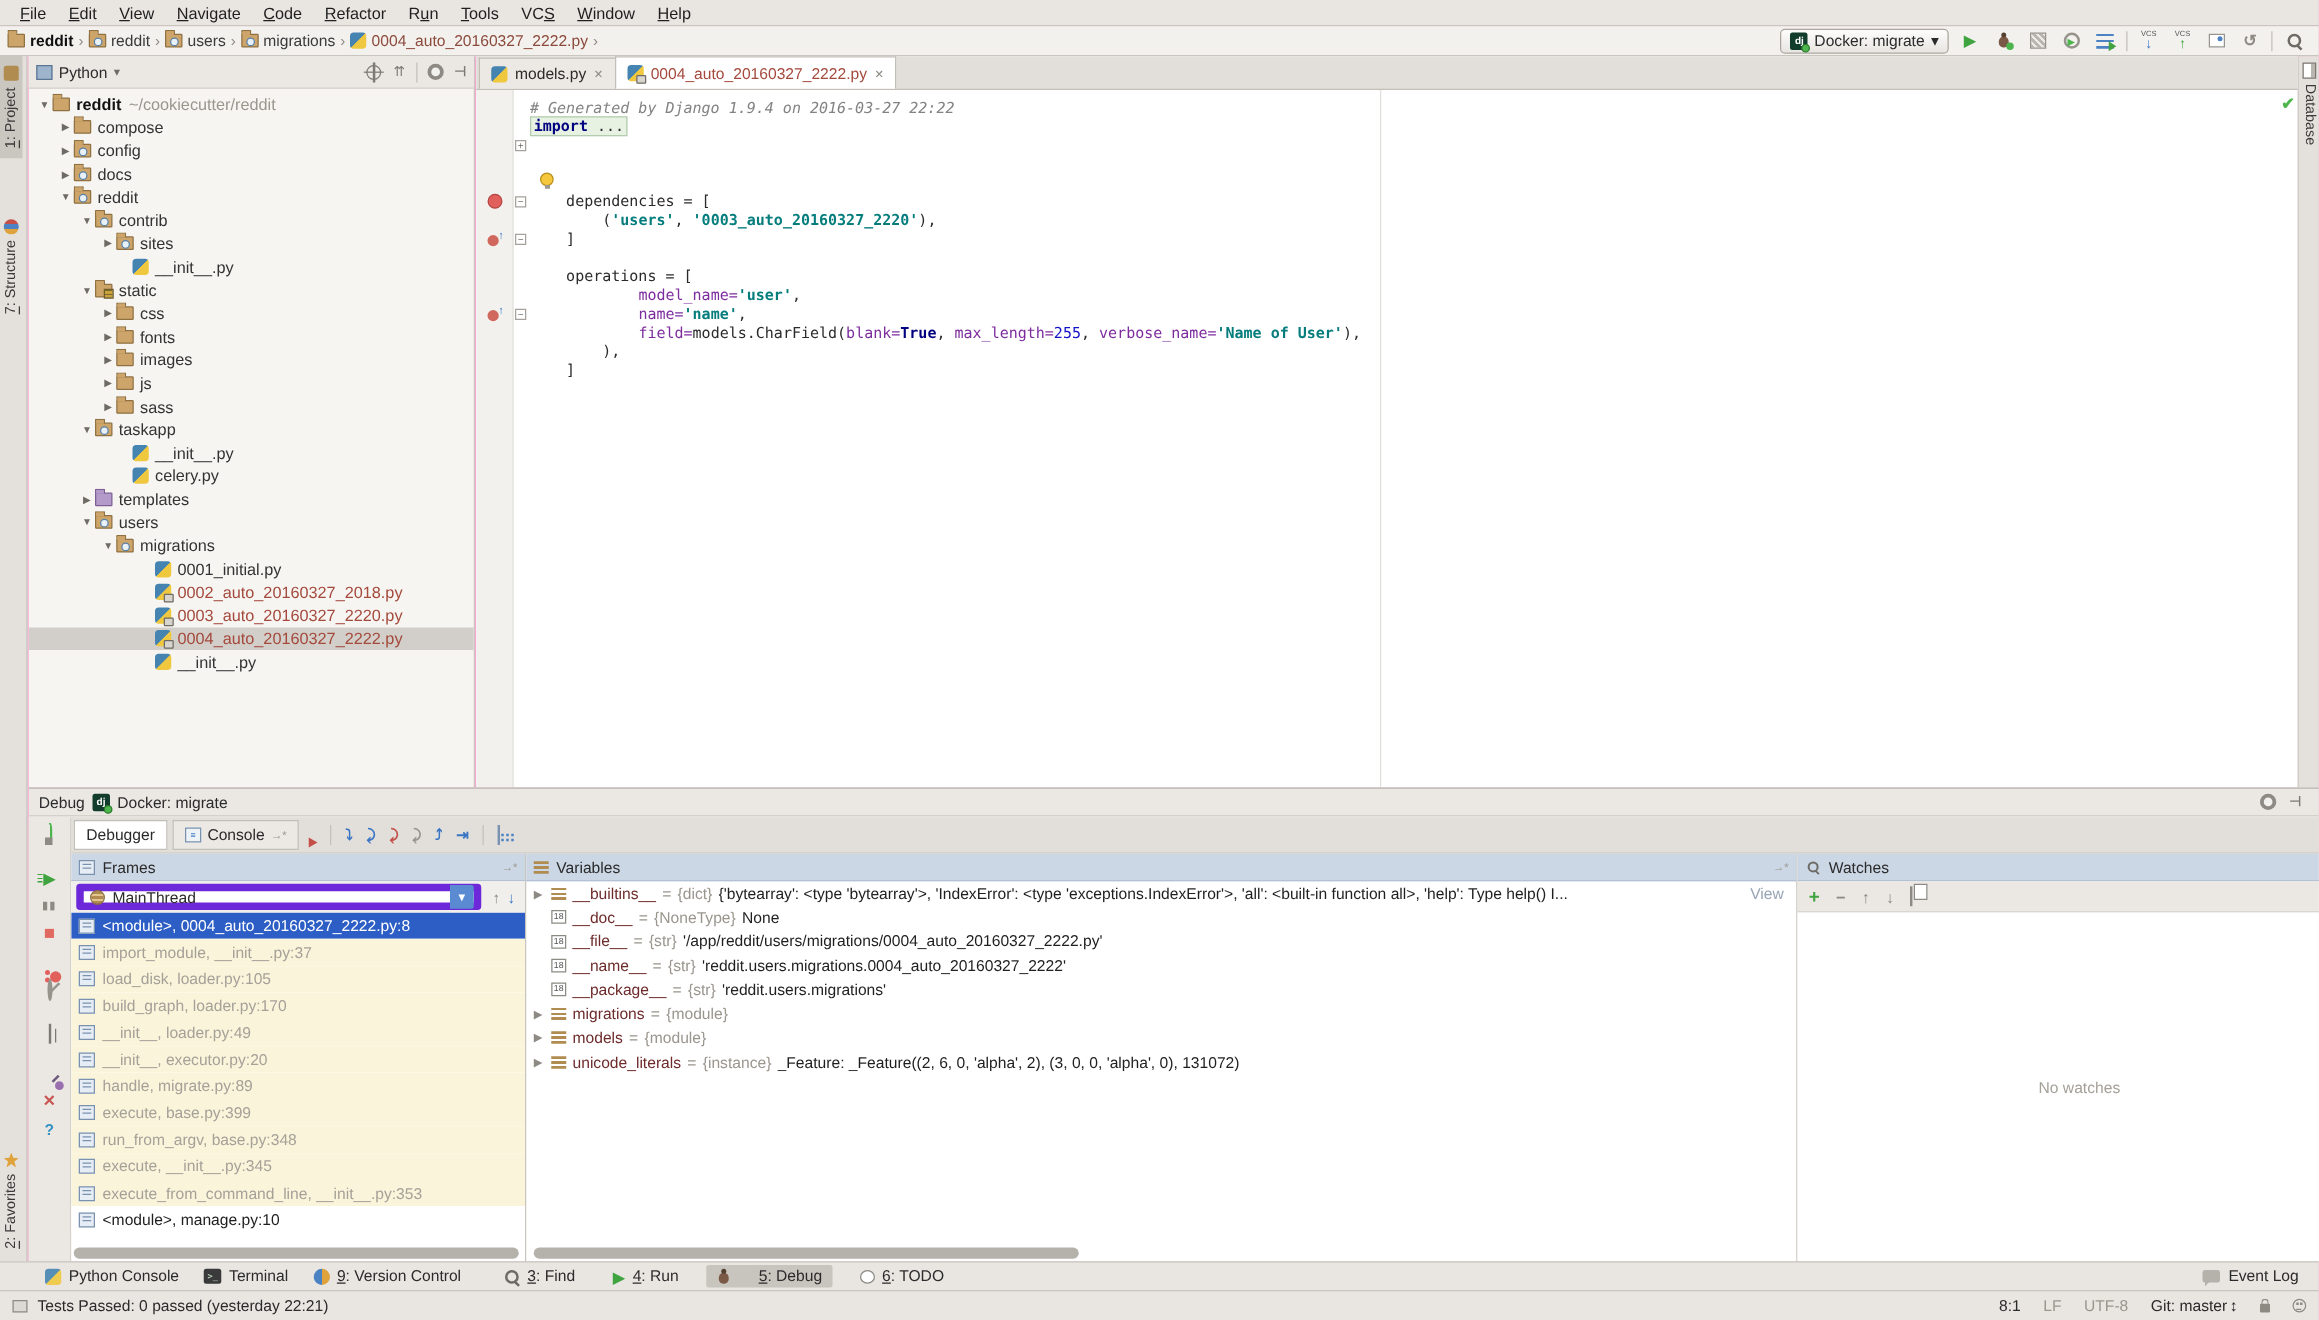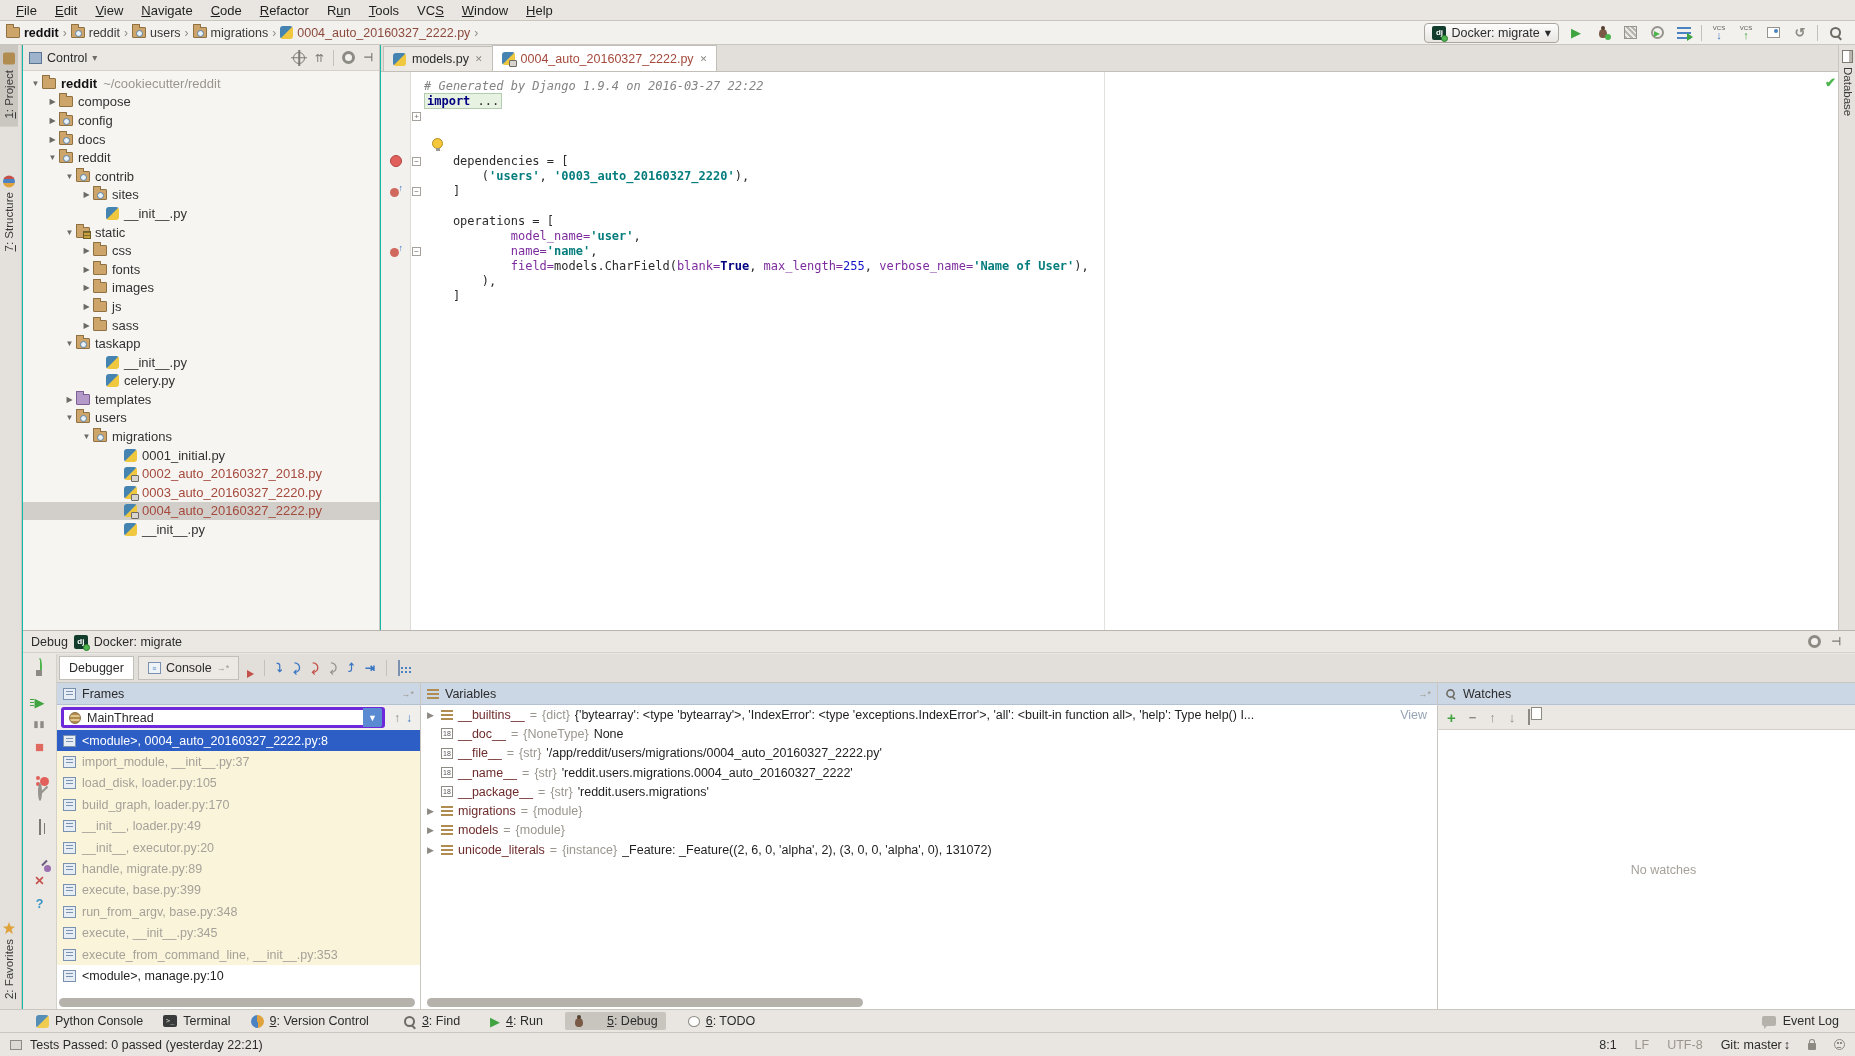--- a/index.html
+++ b/index.html
@@ -1,18 +1,18 @@
 <!DOCTYPE html>
 <html><head>
 <meta charset="utf-8">
 <style>
   * { margin:0; padding:0; box-sizing:border-box; }
   html,body { width:1855px; height:1056px; overflow:hidden; }
   body { font-family:"Liberation Sans", sans-serif; font-size:12.5px; color:#2b2b2b; background:#e9e6e2; }
-  .app { position:relative; width:1855px; height:1056px; background:#14b8a6; }
+  .app { position:relative; width:1855px; height:1056px; background:#f9a8d4; }
   u { text-decoration:underline; }
 
   
   .menubar { position:absolute; left:0; top:0; width:1855px; height:21px; background:#e9e6e2; border-bottom:1px solid #c9c5bf; display:flex; align-items:center; padding-left:8px; gap:2px; }
   .menu-item { padding:2px 8px; font-size:13px; color:#1f1f1f; cursor:default; }
 
   
   .navbar { position:absolute; left:0; top:21px; width:1855px; height:24px; background:#f3f1ee; border-bottom:1px solid #c9c5bf; display:flex; align-items:center; padding:0 6px; }
   .crumbs { display:flex; align-items:center; gap:3px; }
   .crumb { display:flex; align-items:center; gap:4px; font-size:12.5px; color:#3a3a3a; }
@@ -179,21 +179,21 @@
   .pinmark { color:#9a968e; font-size:9px; }
   .steps { display:flex; align-items:center; gap:11px; margin-left:10px; }
   .dbg-leftbar { position:absolute; left:0; top:23px; bottom:0; width:34px; background:#ebe8e4; border-right:1px solid #d4d0ca; display:flex; flex-direction:column; align-items:center; padding-top:6px; gap:9px; }
   .dbg-leftbar .gap { height:3px; }
   .dbg-body { position:absolute; left:34px; top:52px; right:0; bottom:0; background:#fff; }
   .panel { position:absolute; top:0; bottom:0; }
   .panel-head { height:22px; background:#ccd7e5; border-bottom:1px solid #b4c1d2; display:flex; align-items:center; gap:6px; padding:0 6px; font-size:12.5px; }
   .panel-head .pinmark { margin-left:auto; }
   .frames-panel { left:0; width:364px; border-right:1px solid #c9c5bf; }
   .thread-row { height:25px; display:flex; align-items:center; gap:5px; padding:2px 4px; background:#f1efec; }
-  .combo { flex:1; display:flex; align-items:center; gap:6px; height:21px; background:#fff; border:3px solid #6d28d9; border-radius:3px; padding-left:5px; position:relative; }
+  .combo { flex:1; display:flex; align-items:center; gap:6px; height:21px; background:#fff; border:6px solid #6d28d9; border-radius:3px; padding-left:5px; position:relative; }
   .combo .cbtn { margin-left:auto; width:19px; height:19px; background:#5a8ad2; color:#fff; display:flex; align-items:center; justify-content:center; font-size:9px; border-radius:0 2px 2px 0; }
   .thr-arrows { display:flex; gap:6px; padding:0 4px; font-size:12px; font-weight:bold; }
   .thr-arrows .upg { color:#8d8a84; } .thr-arrows .dnb { color:#3a76c4; }
   .frames-list { position:absolute; top:47px; left:0; right:0; bottom:14px; overflow:hidden; }
   .frow { display:flex; align-items:center; gap:6px; height:21.4px; padding:0 6px; font-size:12.5px; white-space:nowrap; background:#faf5da; color:#a5a199; }
   .frow.sel { background:#2c5ec6; color:#fff; }
   .frow.plain { background:#fff; color:#1f1f1f; }
   .vars-panel { left:364px; width:1017px; border-right:1px solid #c9c5bf; }
   .vars-list { position:absolute; top:22px; left:0; right:0; bottom:0; overflow:hidden; }
   .vrow { display:flex; align-items:center; gap:5px; height:19.3px; padding:0 4px; font-size:12.5px; white-space:nowrap; overflow:hidden; }
@@ -327,21 +327,21 @@
     <div class="vtab">
         <span class="i-dbtable" style="transform:rotate(90deg)"></span>
         <span>Database</span>
       </div>
   </div>
 
   <div class="project">
     <div class="proj-head">
       <span class="proj-title">
           <span class="i-projtab"></span>
-          <span>Control</span>
+          <span>Python</span>
           <span class="chev">▾</span>
         </span>
       <span class="proj-tools">
         <span class="i-target"></span>
         <span class="i-collapse">⇈</span>
         <span class="vsep"></span>
         <span class="i-gear"></span>
         <span class="i-hide">⊣</span>
       </span>
     </div>

